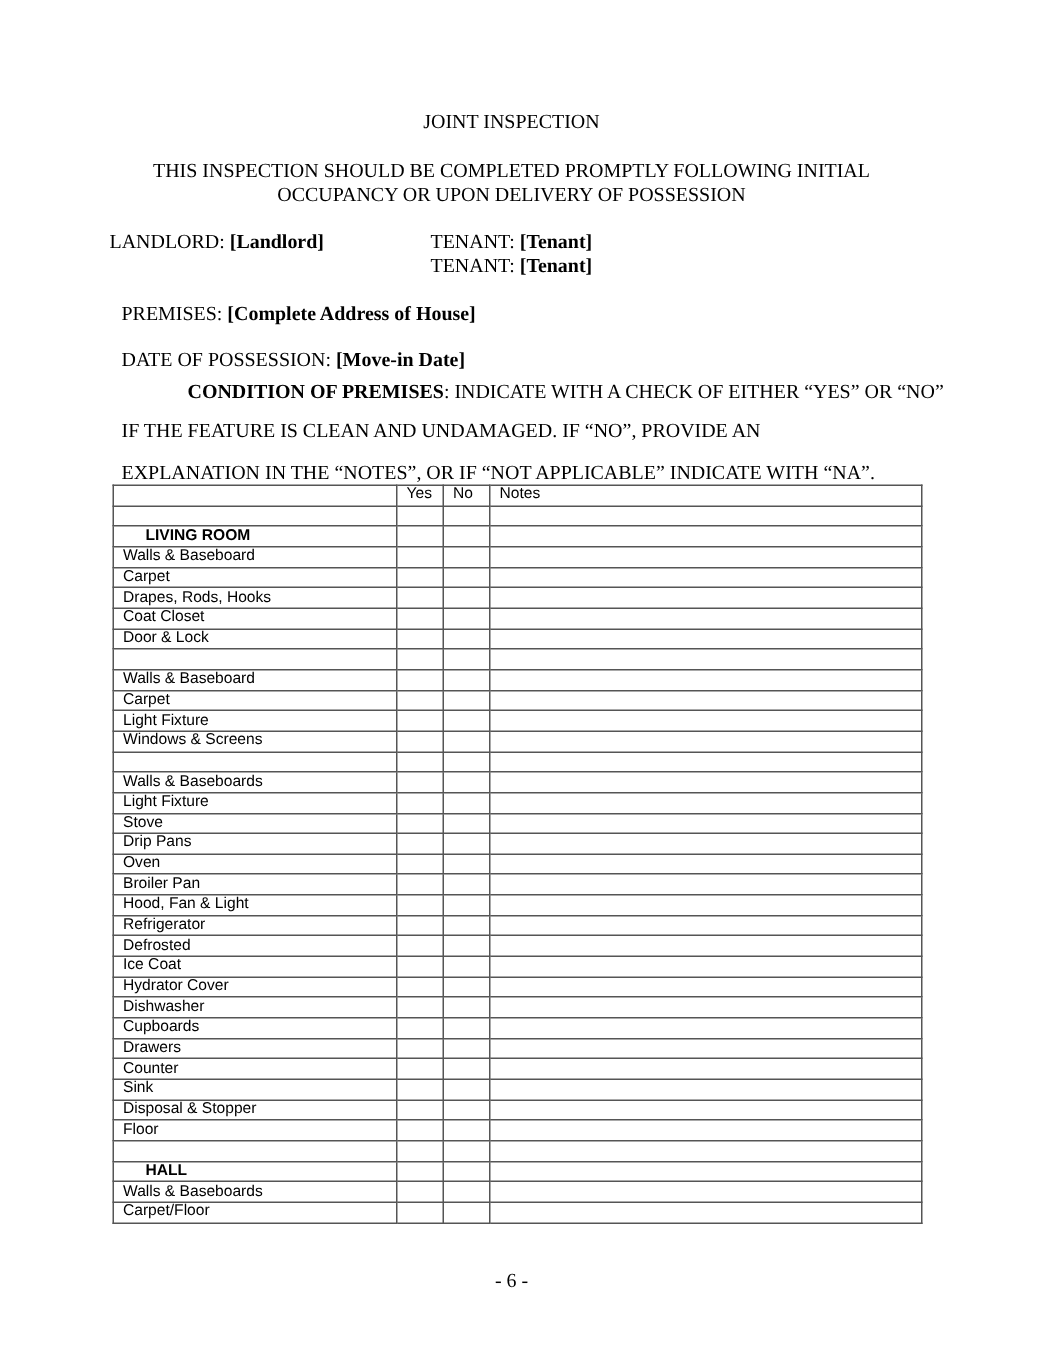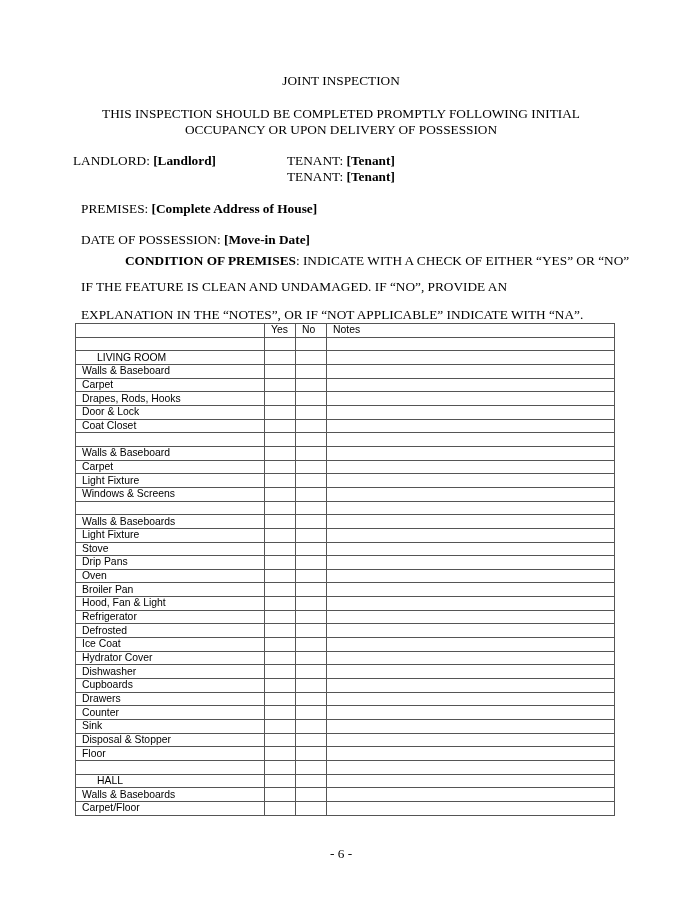--- a/index.html
+++ b/index.html
@@ -6,21 +6,21 @@
   body { width:695px; height:900px; position:relative; overflow:hidden;
          font-family:"Liberation Serif", serif; color:#000; }
   .t { position:absolute; font-size:13.3px; line-height:16px; white-space:nowrap; }
   .center { left:0; width:682px; text-align:center; }
   b { font-weight:bold; }
   #inspection-table { position:absolute; left:75px; top:323px; width:539px;
          border-collapse:collapse; table-layout:fixed;
          font-family:"Liberation Sans", sans-serif; font-size:10.4px; }
   #inspection-table td { border:1px solid #555; height:12.66px; padding:0 0 0 6px;
          line-height:12px; white-space:nowrap; overflow:hidden; vertical-align:middle; }
-  #inspection-table td.sec { padding-left:21px; }
+  #inspection-table td.sec { padding-left:21px;font-weight:bold; }
   .col-item { width:189px; }
   .col-yes { width:31px; }
   .col-no { width:31px; }
   .col-notes { width:288px; }
 </style>
 </head>
 <body>
 
 <div class="t center" style="top:73px;">JOINT INSPECTION</div>
 <div class="t center" style="top:106px;">THIS INSPECTION SHOULD BE COMPLETED PROMPTLY FOLLOWING INITIAL</div>
@@ -88,27 +88,27 @@
         <td></td>
         <td></td>
       </tr>
       <tr>
         <td>Drapes, Rods, Hooks</td>
         <td></td>
         <td></td>
         <td></td>
       </tr>
       <tr>
+        <td>Coat Closet</td>
+        <td></td>
+        <td></td>
+        <td></td>
+      </tr>
+      <tr>
         <td>Door &amp; Lock</td>
-        <td></td>
-        <td></td>
-        <td></td>
-      </tr>
-      <tr>
-        <td>Coat Closet</td>
         <td></td>
         <td></td>
         <td></td>
       </tr>
       <tr>
         <td></td>
         <td></td>
         <td></td>
         <td></td>
       </tr>

